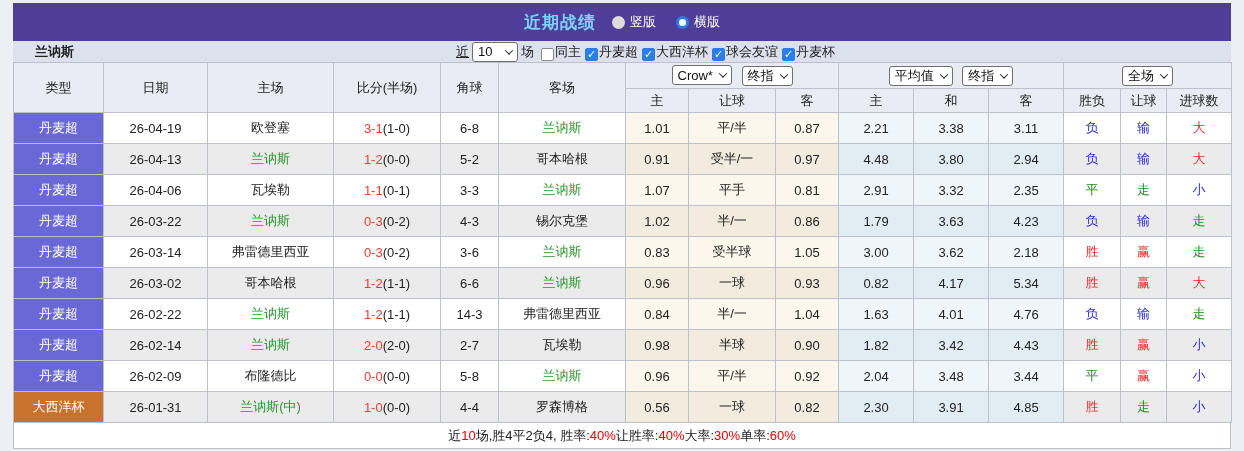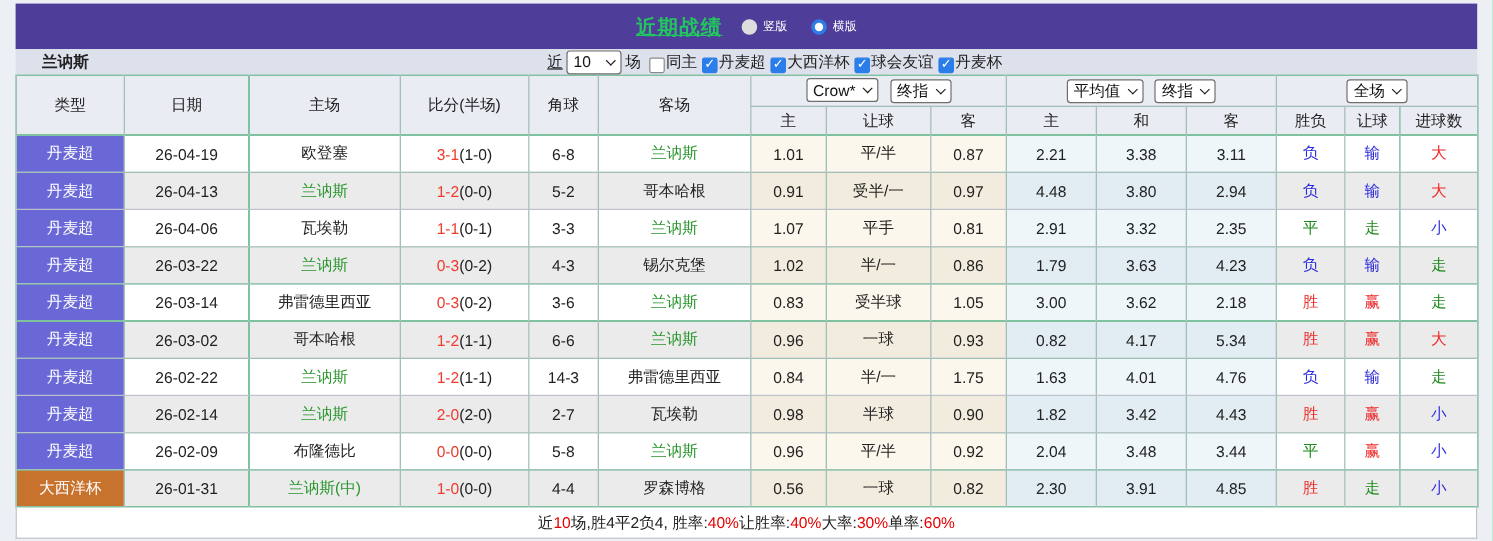--- a/index.html
+++ b/index.html
@@ -9,26 +9,26 @@
     font-family:"Liberation Sans","DejaVu Sans",sans-serif;
     font-size:13px; color:#222; overflow:hidden;
   }
   .page { width:1218px; margin-left:13px; padding-top:3px; }
 
   
   .titlebar {
     height:38px; background:#4E3D99; display:flex;
     align-items:center; justify-content:center; gap:16px;
   }
-  .title { color:#22c55e; font-size:17px; font-weight:bold; letter-spacing:1px;text-decoration:underline; }
+  .title { color:#7dd3fc; font-size:17px; font-weight:bold; letter-spacing:1px; }
   .radio-group { display:flex; align-items:center; gap:20px; }
   .radio-item { display:flex; align-items:center; gap:5px; cursor:pointer; }
   .radio-dot { width:13px; height:13px; border-radius:50%; background:#DDDDDD; }
   .radio-dot.checked { background:#fff; border:3.5px solid #2F7BE8; }
-  .radio-label { color:#fff; font-size:10px; }
+  .radio-label { color:#fff; font-size:13px; }
 
   
   .filterbar {
     height:21px; background:#DDE1EC; position:relative;
     display:flex; align-items:center;
   }
   .team-name { font-weight:bold; font-size:13px; color:#222; margin-left:22px; }
   .filters { position:absolute; left:443px; top:0; height:21px; display:flex; align-items:center; gap:3px; }
   .near-link { text-decoration:underline; cursor:pointer; }
   .cbx-item { display:flex; align-items:flex-end; cursor:pointer; margin-left:4px; }
@@ -298,21 +298,21 @@
         </tr>
         <tr>
           <td class="type indigo">丹麦超</td>
           <td>26-02-22</td>
           <td class="team-green">兰讷斯</td>
           <td><span class="score-red">1-2</span><span>(1-1)</span></td>
           <td>14-3</td>
           <td>弗雷德里西亚</td>
           <td class="cream">0.84</td>
           <td class="cream">半/一</td>
-          <td class="cream">1.75</td>
+          <td class="cream">1.04</td>
           <td class="lblue">1.63</td>
           <td class="lblue">4.01</td>
           <td class="lblue">4.76</td>
           <td class="c-blue">负</td>
           <td class="c-blue">输</td>
           <td class="c-green">走</td>
         </tr>
         <tr>
           <td class="type indigo">丹麦超</td>
           <td>26-02-14</td>

